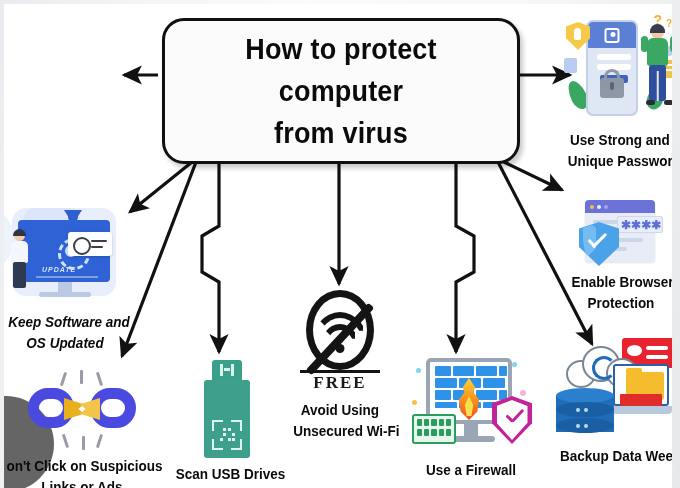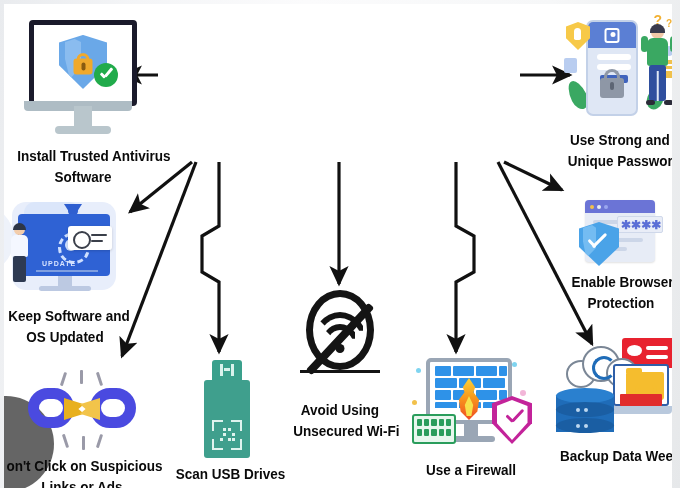--- a/index.html
+++ b/index.html
@@ -252,38 +252,27 @@
         <path d="M335,158 L335,280"></path>
 
         <path d="M452,158 L452,222 L470,232 L470,268 L452,278 L452,348"></path>
 
         <path d="M500,158 L558,186"></path>
 
         <path d="M494,158 L588,340"></path>
       </g>
     </svg>
 
-
-    <div class="node" style="left:6px;top:16px;width:146px;">
-      <div class="art-wrap" style="width:108px;height:116px;">
-        <div class="mon-frame">
-          <div class="shield"></div>
-          <div class="lock-shackle"></div>
-          <div class="lock-body"></div>
-          <div class="check-badge"></div>
-        </div>
-        <div class="mon-bezel"></div>
-        <div class="mon-neck"></div>
-        <div class="mon-base"></div>
-      </div>
-      <div class="cap" style="margin-top:10px;">
-        <span>Install Trusted Antivirus</span><br>
-        <span>Software</span>
-      </div>
-    </div>
+    <div id="title-box">
+      <div id="title-text">
+        <span>How to protect computer</span><br>
+        <span>from virus</span>
+      </div>
+    </div>
+
 
     <div class="node" style="left:558px;top:10px;width:116px;">
       <div class="art-wrap pw-scene">
         <div class="leaf" style="left:6px;top:66px;transform:rotate(-26deg);"></div>
         <div class="leaf" style="left:84px;top:70px;transform:rotate(22deg);height:26px;"></div>
         <div class="blue-chip" style="left:0px;top:44px;width:13px;height:15px;"></div>
         <div class="phone">
           <div class="phone-top">
               <div class="ph-avatar"></div>
             </div>
@@ -445,20 +434,21 @@
     </div>
 
     <div class="node" style="left:284px;top:286px;width:104px;">
       <div class="art-wrap wifi">
         <div class="wf-oval"></div>
         <div class="wv" style="top:22px;width:46px;height:23px;"></div>
         <div class="wv" style="top:34px;width:30px;height:15px;"></div>
         <div class="wdot" style="top:54px;"></div>
         <div class="slash"></div>
         <div class="free-rule"></div>
+        <div class="free-txt">FREE</div>
       </div>
       <div class="cap" style="margin-top:12px;">
         <span>Avoid Using</span><br>
         <span>Unsecured Wi-Fi</span>
       </div>
     </div>
 
     <div class="node" style="left:166px;top:356px;width:114px;">
       <div class="art-wrap usb">
         <div class="usb-cap">
@@ -481,21 +471,21 @@
             <div class="qr-cell" style="left:20px;top:18px;"></div>
           </div>
         </div>
       </div>
       <div class="cap" style="margin-top:6px;">
         <span>Scan USB Drives</span><br>
         <span>Before Use</span>
       </div>
     </div>
 
-    <div class="node" style="left:-2px;top:198px;width:126px;">
+    <div class="node" style="left:-2px;top:204px;width:126px;font-style:italic;">
       <div class="art-wrap upd">
         <div class="upd-halo"></div>
         <div class="upd-cloud"></div>
         <div class="upd-pin"></div>
         <div class="upd-mon">
           <div class="gear-ring"></div>
           <div class="gear-core"></div>
           <div class="upd-word">UPDATE</div>
           <div class="upd-ul"></div>
         </div>

